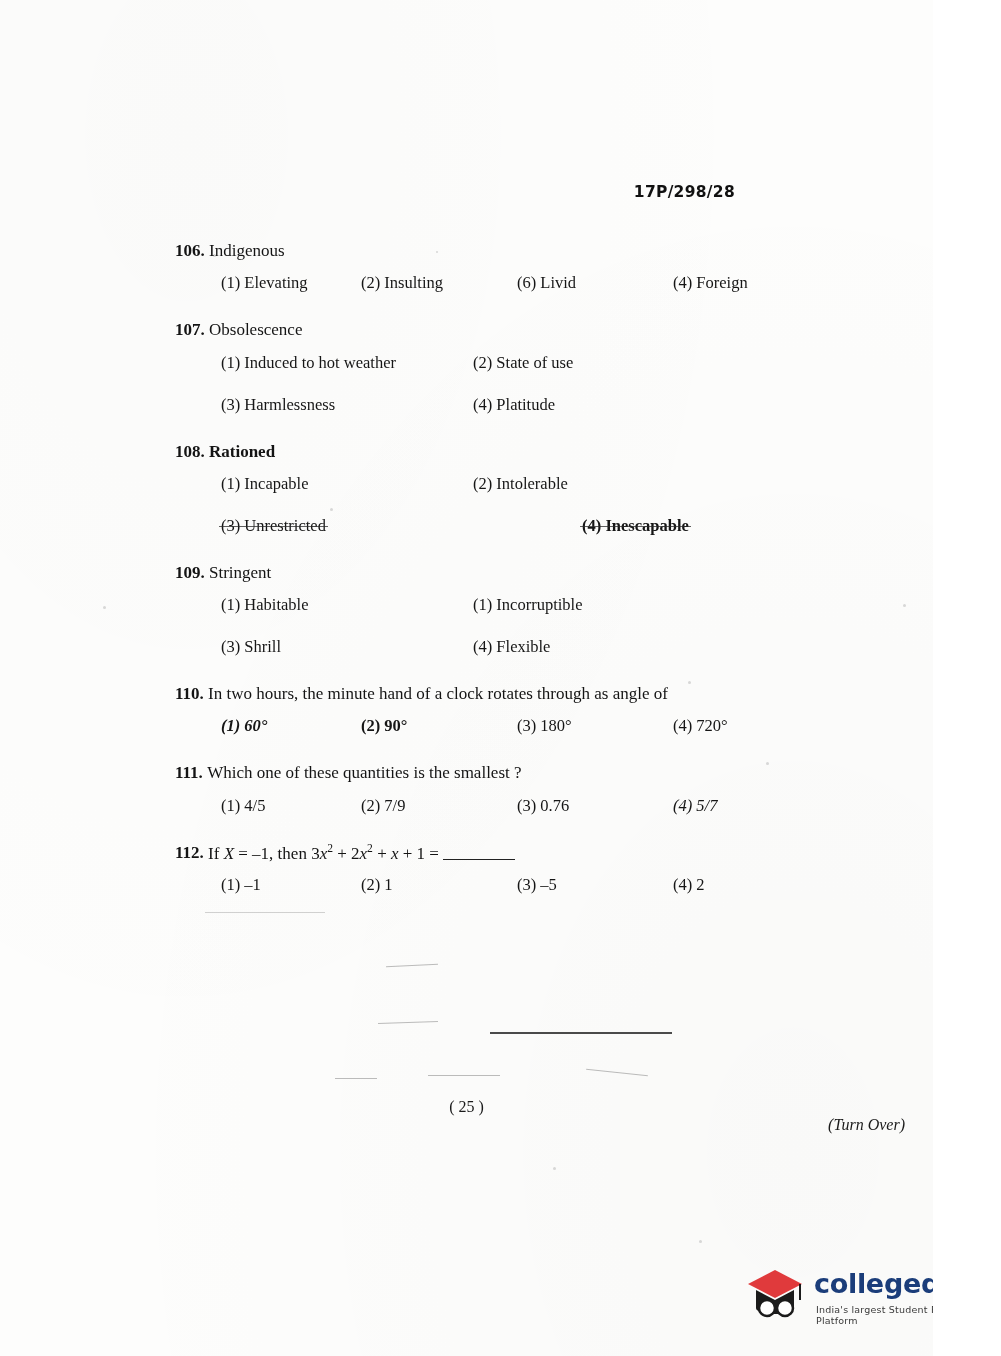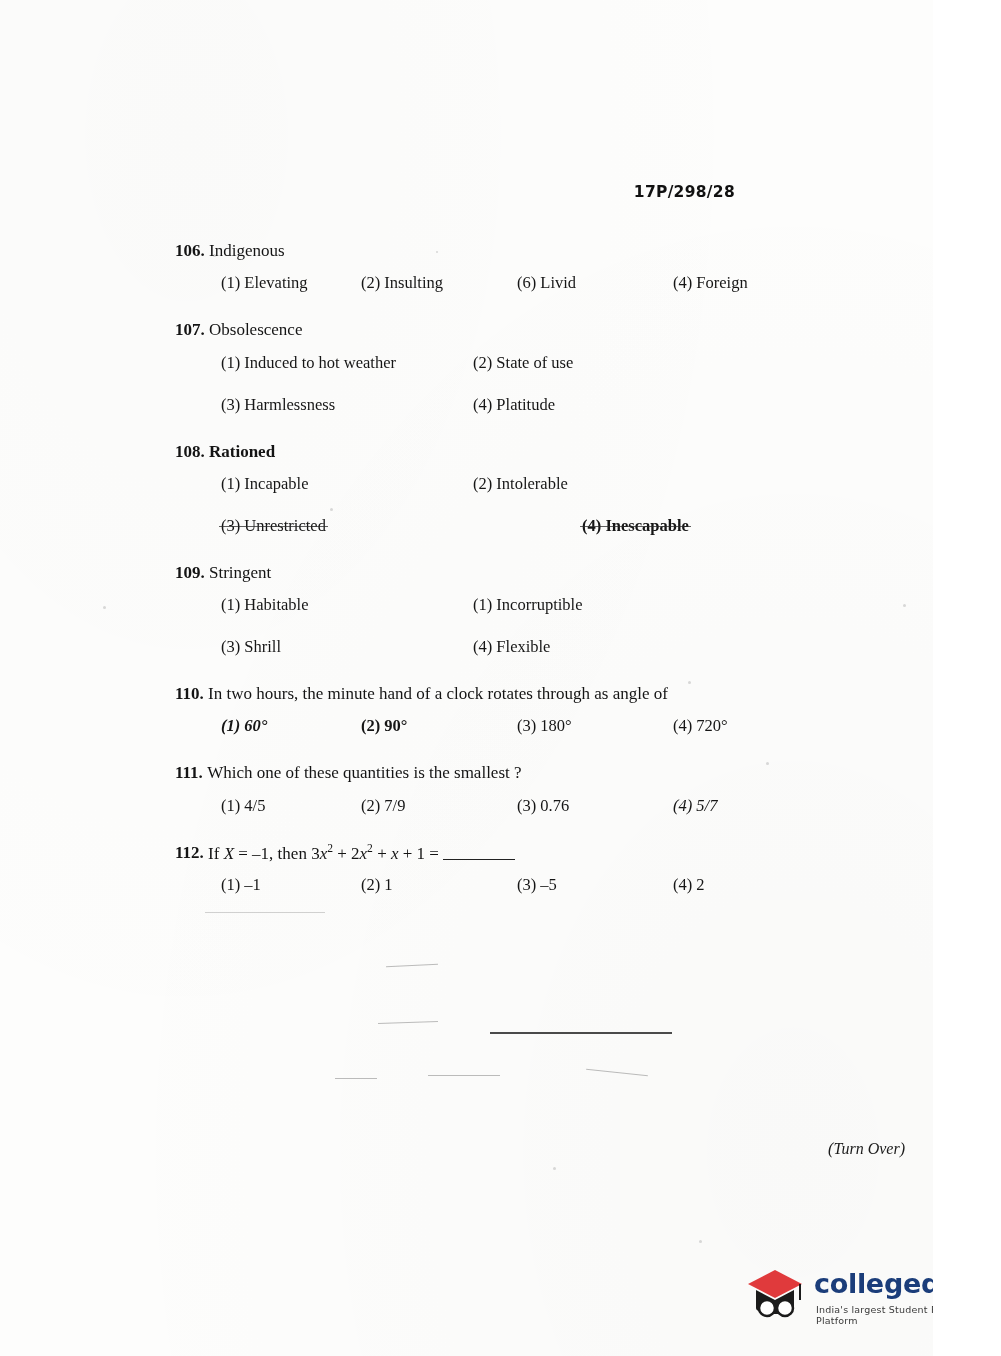--- a/index.html
+++ b/index.html
@@ -307,21 +307,22 @@
   </div>
 
   <div class="pen-line" style="left:490px;top:1032px;width:182px;"></div>
   <div class="pen-smudge" style="left:386px;top:965px;width:52px;transform:rotate(-3deg);"></div>
   <div class="pen-smudge" style="left:378px;top:1022px;width:60px;transform:rotate(-2deg);"></div>
   <div class="pen-smudge" style="left:335px;top:1078px;width:42px;"></div>
   <div class="pen-smudge" style="left:428px;top:1075px;width:72px;"></div>
   <div class="pen-smudge" style="left:586px;top:1072px;width:62px;transform:rotate(6deg);"></div>
   <div class="pen-smudge" style="left:205px;top:912px;width:120px;opacity:.3;"></div>
 
-  <div class="turn-over" style="top:1116px;margin-top:24px;">(Turn Over)</div>
+  <div class="center-note" style="top:1098px;">( 25 )</div>
+  <div class="turn-over" style="top:1116px;">(Turn Over)</div>
 
   <div class="logo">
     <svg class="logo-cap" viewBox="0 0 66 60">
       <path d="M6 20 L33 6 L60 20 L33 34 Z" fill="#e03a3c"></path>
       <path d="M14 26 L14 44 C14 52 52 52 52 44 L52 26 L33 36 Z" fill="#1b1b1b"></path>
       <circle cx="25" cy="44" r="8" fill="#ffffff" stroke="#1b1b1b" stroke-width="2.5"></circle>
       <circle cx="43" cy="44" r="8" fill="#ffffff" stroke="#1b1b1b" stroke-width="2.5"></circle>
       <line x1="33" y1="44" x2="35" y2="44" stroke="#1b1b1b" stroke-width="2.5"></line>
       <line x1="58" y1="20" x2="58" y2="36" stroke="#1b1b1b" stroke-width="2"></line>
     </svg>

